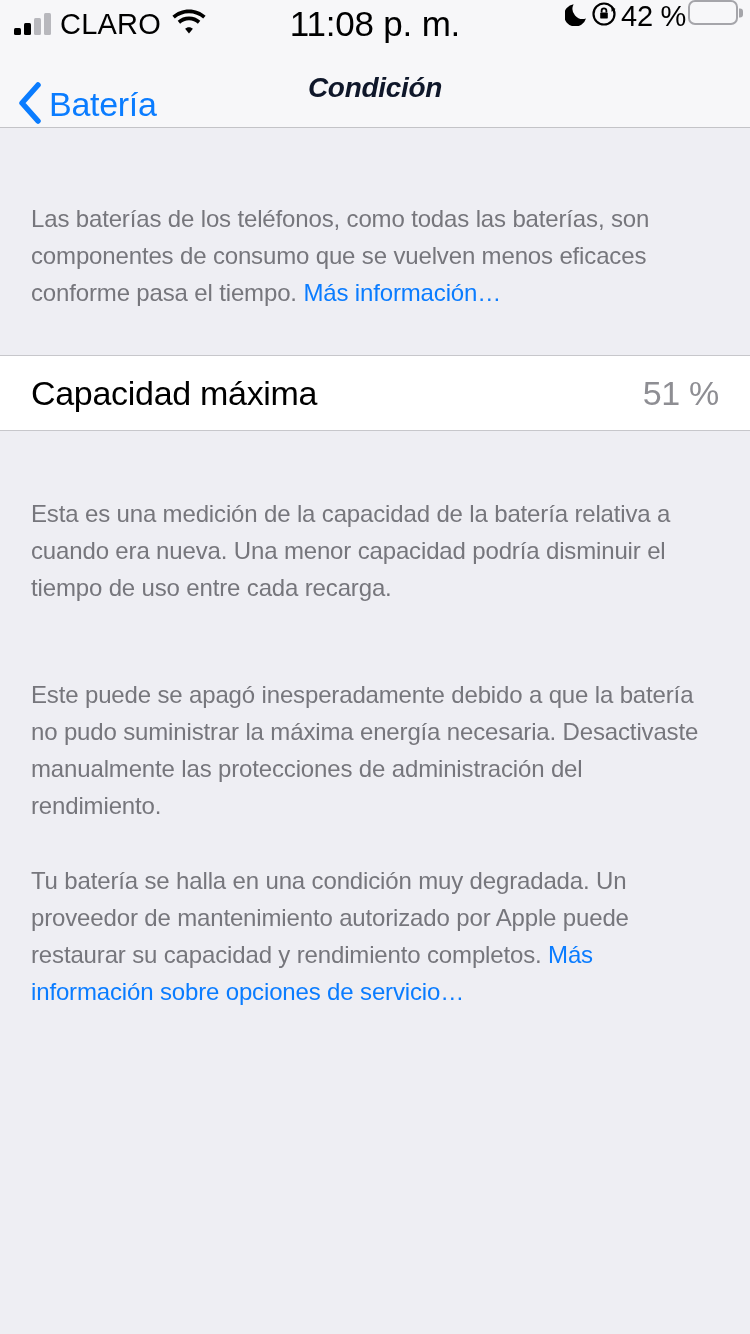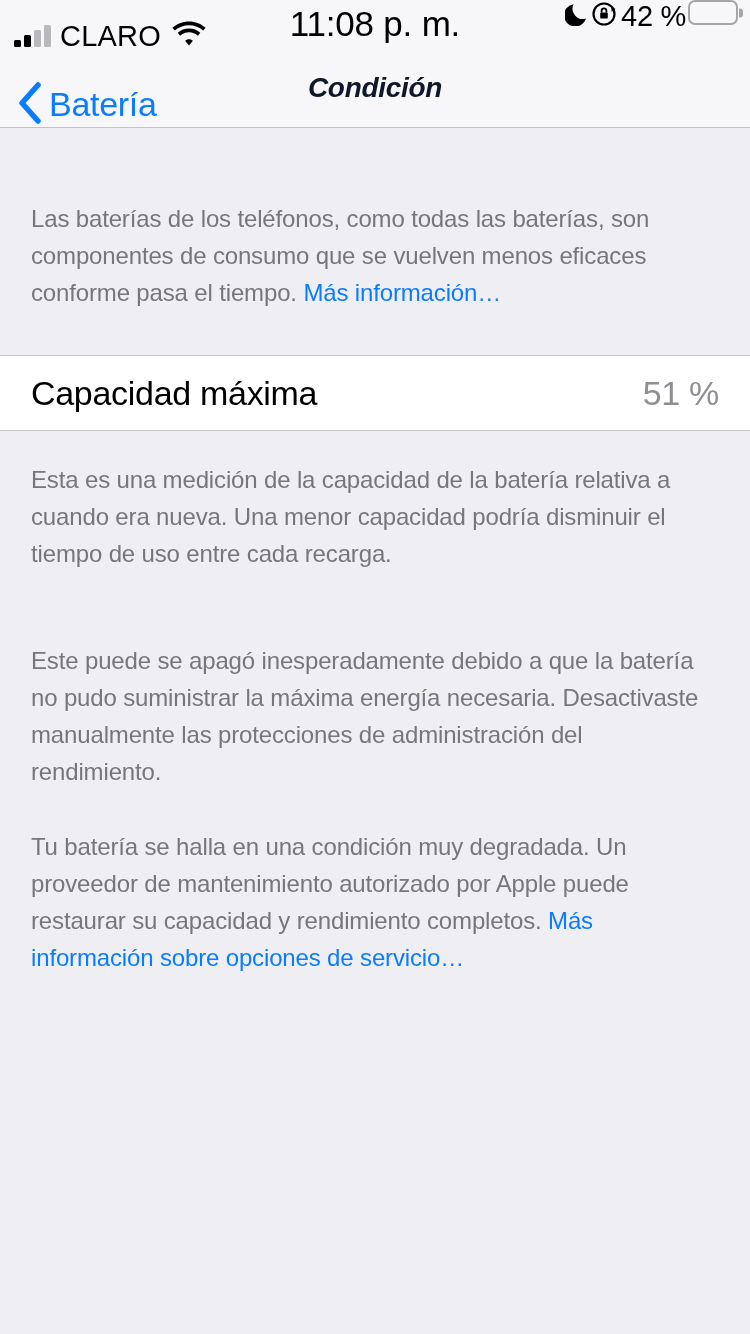--- a/index.html
+++ b/index.html
@@ -25,21 +25,21 @@
   .status-bar {
     position: relative;
     height: 48px;
     background: #f7f7f9;
     display: flex;
     align-items: center;
   }
   .status-left {
     position: absolute;
     left: 14px;
-    top: 12px;
+    top: 0;
     height: 48px;
     display: flex;
     align-items: center;
     gap: 9px;
   }
   .signal-bars {
     display: flex;
     align-items: flex-end;
     gap: 3px;
     height: 22px;
@@ -164,20 +164,21 @@
     line-height: 37px;
     letter-spacing: -0.15px;
   }
   .note-intro {
     padding-top: 72px;
     padding-bottom: 44px;
   }
   .note-max {
     padding-top: 30px;
     padding-bottom: 40px;
+    margin-top: 34px;
   }
   .note-perf {
     padding-top: 30px;
     padding-bottom: 40px;
   }
   .note-gap { height: 38px; }
   .link {
     color: #0a7cff;
     cursor: pointer;
   }

